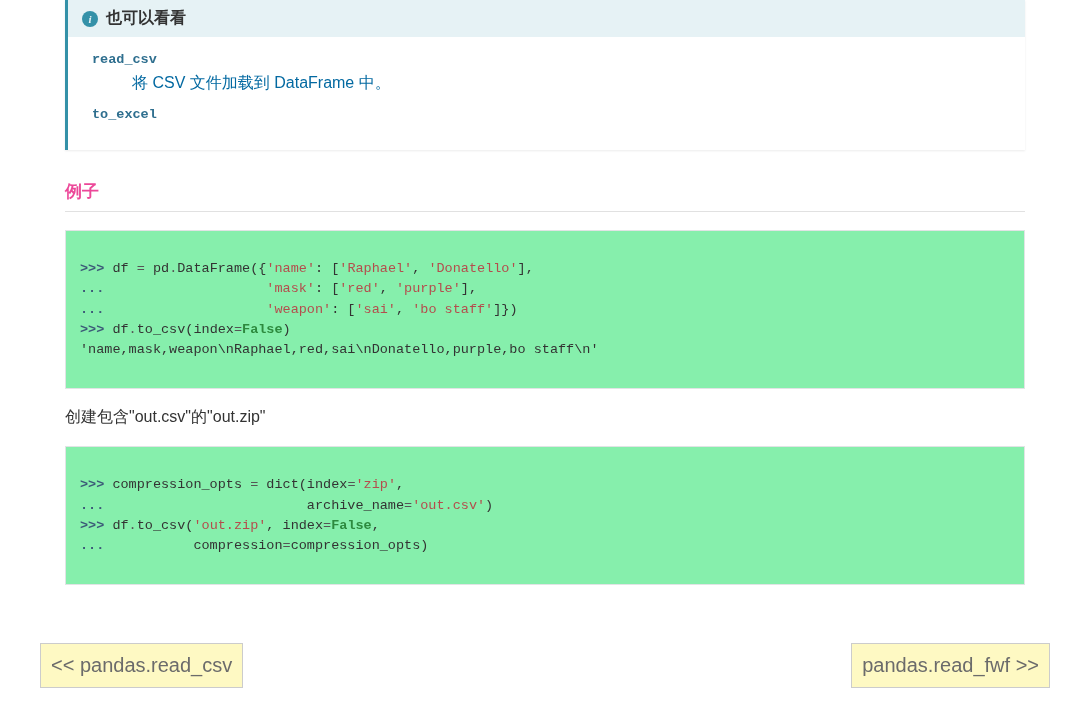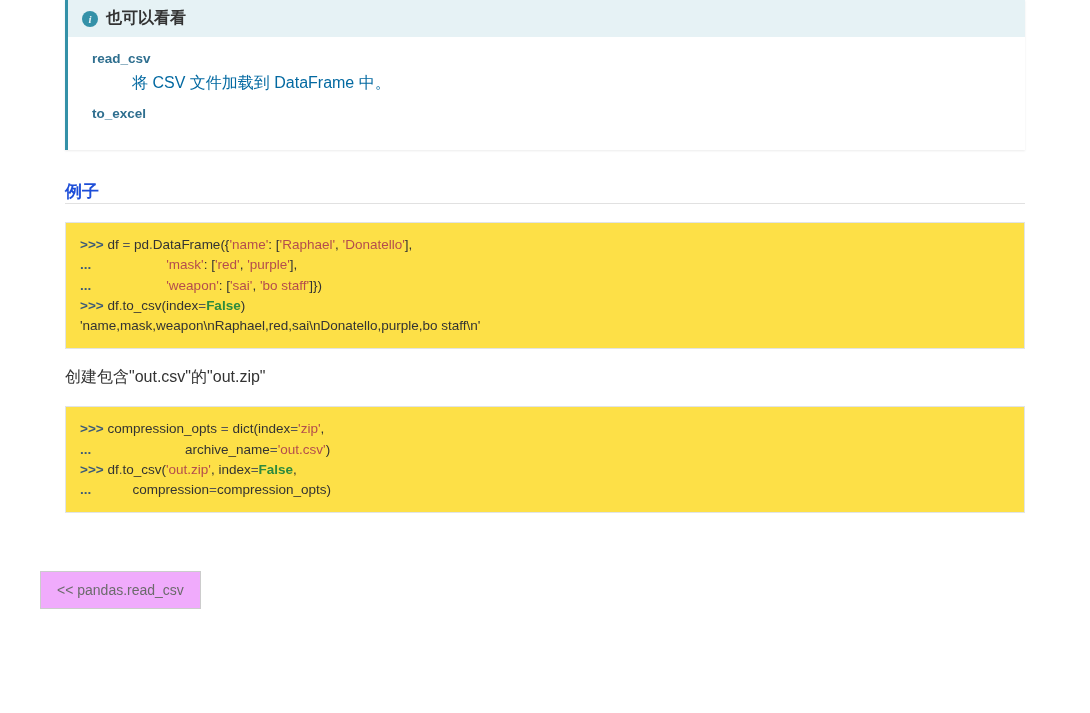--- a/index.html
+++ b/index.html
@@ -45,65 +45,66 @@
     font-family: Georgia, serif;
   }
   .admonition-body {
     background: #ffffff;
     padding: 12px 24px 18px 24px;
   }
   .dl-entry { margin-bottom: 10px; }
   .dt-link {
     color: #2f6f8f;
     font-weight: 700;
-    font-family: Liberation Sans, sans-serif;
+    font-family: Liberation Mono, monospace;
     font-size: 13.5px;
     text-decoration: none;
     cursor: pointer;
   }
   .dd-text {
     margin: 6px 0 0 40px;
     font-size: 16px;
     color: #0369a1;
   }
   .section-heading {
     font-size: 17px;
     font-weight: 700;
-    color: #1d4ed8;
+    color: #ec4899;
     margin: 30px 0 13px 0;
+    padding-bottom: 8px;
     border-bottom: 1px solid #e1e1e1;
   }
   .codeblock {
-    background: #fde047;
+    background: #86efac;
     border: 1px solid #e1e4e5;
-    padding: 12px 14px;
-    font-family: Liberation Sans, sans-serif;
+    padding: 28px 14px;
+    font-family: Liberation Mono, monospace;
     font-size: 13.5px;
     line-height: 1.5;
     white-space: pre;
     overflow-x: auto;
     color: #333;
     margin: 18px 0;
   }
   .para {
     font-size: 16px;
     color: #333;
     margin: 18px 0;
   }
   .nav-footer {
     display: flex;
     justify-content: space-between;
     padding: 10px 40px 30px 40px;
   }
   .nav-btn {
     border: 1px solid #ccc;
-    padding: 10px 16px;
-    font-size: 14px;
+    padding: 10px 10px;
+    font-size: 20px;
     color: #6b6b6b;
-    background: #f0abfc;
+    background: #fef9c3;
     cursor: pointer;
     text-decoration: none;
   }
 
   
   .c-prompt { color: #3c5a78; font-weight: 700; }
   .c-op { color: #555; }
   .c-str { color: #b44d4d; }
   .c-kw { color: #2d8a3e; font-weight: 700; }
   .c-plain { color: #333; }
@@ -141,13 +142,14 @@
 
   <div class="codeblock"><span class="c-prompt">&gt;&gt;&gt; </span><span class="c-plain">compression_opts </span><span class="c-op">=</span><span class="c-plain"> </span><span class="c-plain">dict</span><span class="c-plain">(index</span><span class="c-op">=</span><span class="c-str">'zip'</span><span class="c-plain">,</span>
 <span class="c-prompt">... </span><span class="c-plain">                        archive_name</span><span class="c-op">=</span><span class="c-str">'out.csv'</span><span class="c-plain">)</span>
 <span class="c-prompt">&gt;&gt;&gt; </span><span class="c-plain">df</span><span class="c-op">.</span><span class="c-plain">to_csv(</span><span class="c-str">'out.zip'</span><span class="c-plain">, index</span><span class="c-op">=</span><span class="c-kw">False</span><span class="c-plain">,</span>
 <span class="c-prompt">... </span><span class="c-plain">          compression</span><span class="c-op">=</span><span class="c-plain">compression_opts)</span></div>
 
 </div>
 
 <div class="nav-footer">
   <a class="nav-btn">&lt;&lt; pandas.read_csv</a>
+  <a class="nav-btn">pandas.read_fwf &gt;&gt;</a>
 </div>
 
 </body></html>

